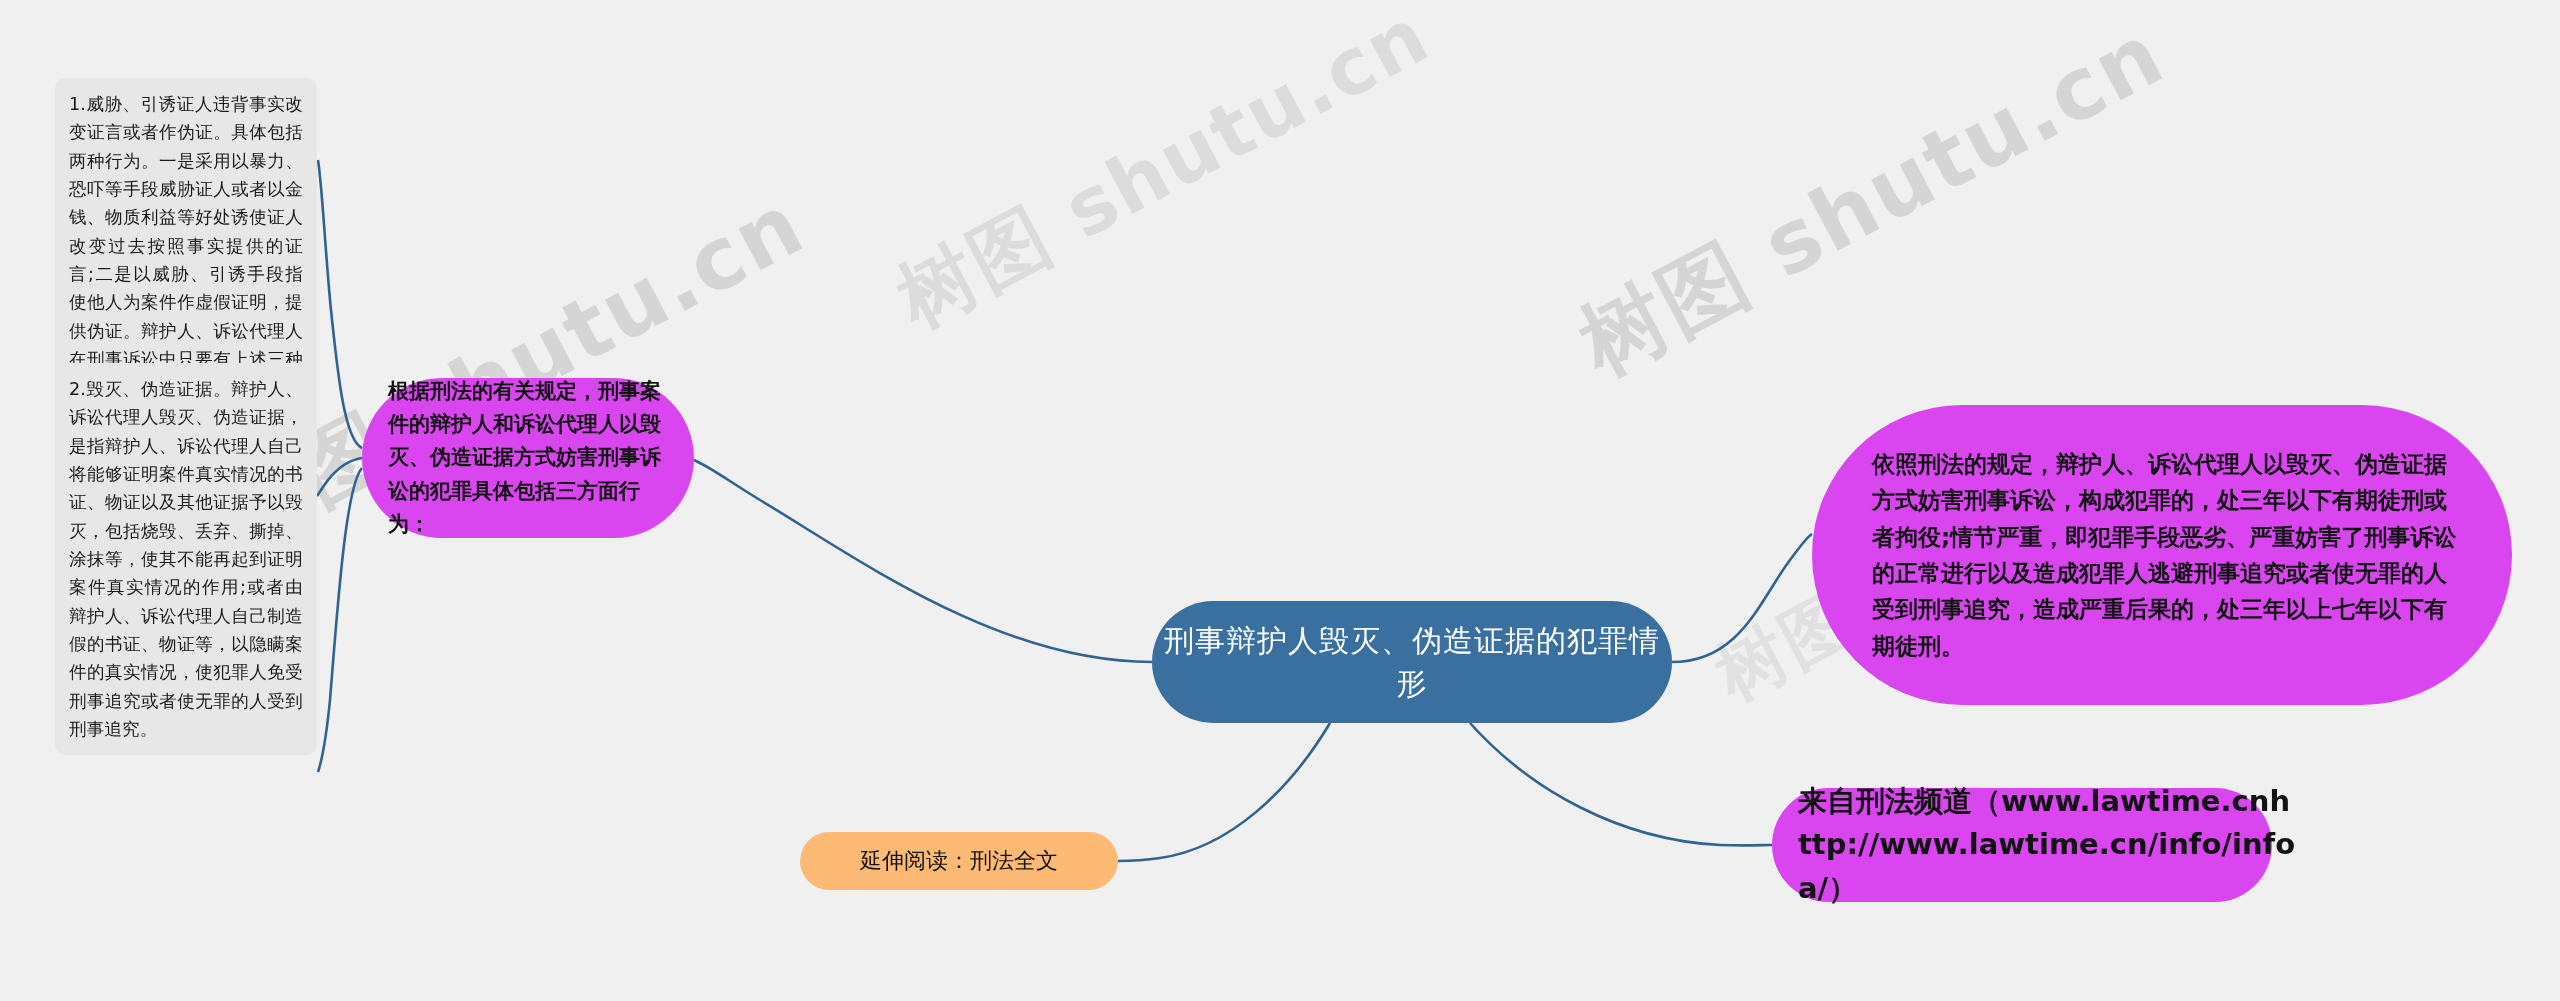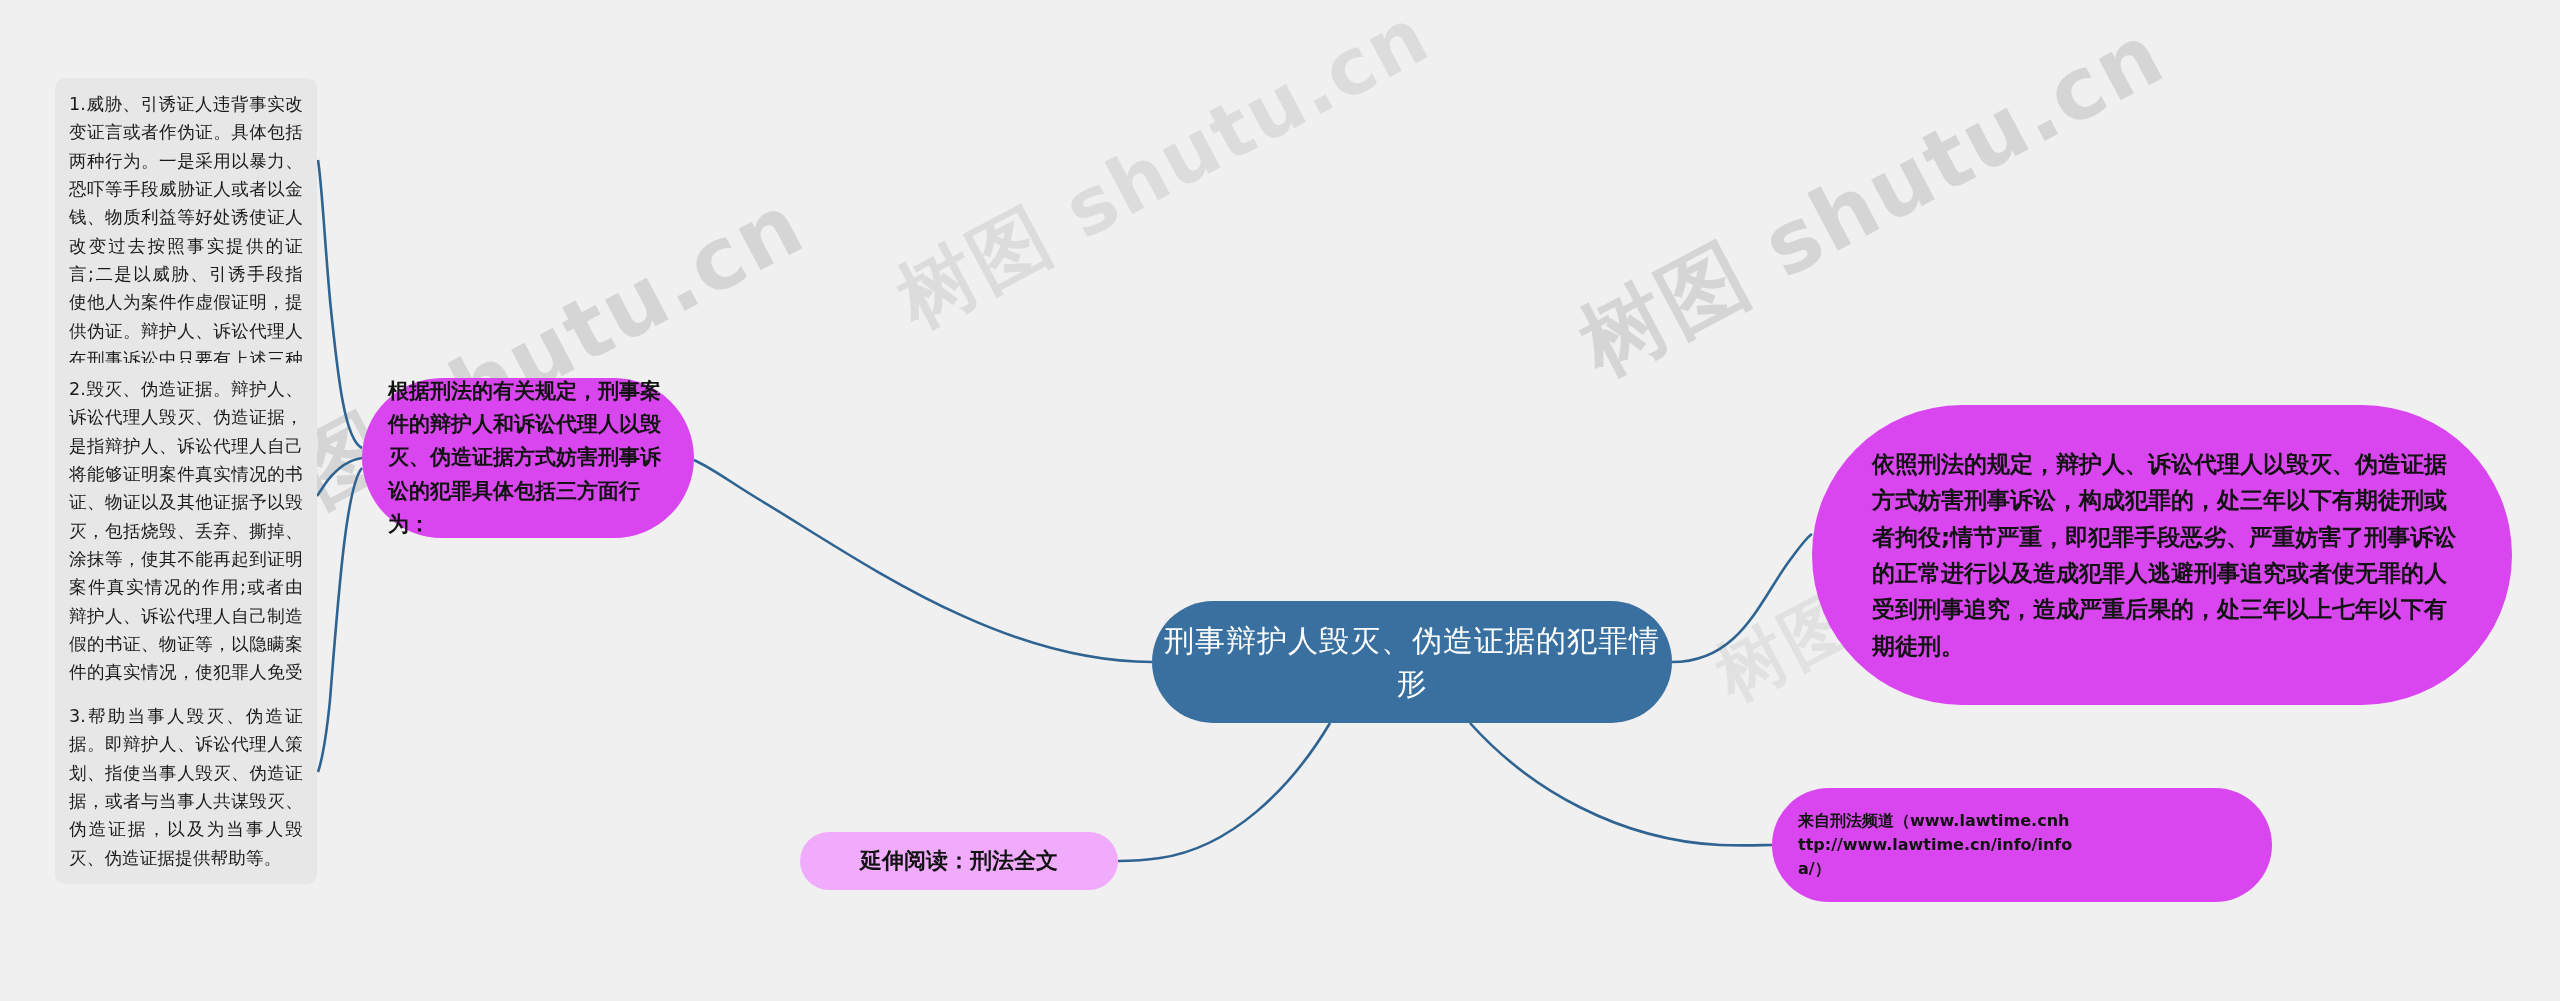--- a/index.html
+++ b/index.html
@@ -48,23 +48,22 @@
     display:flex;
     align-items:center;
     box-sizing:border-box;
   }
   .pill-purple{
     background:#d946ef;
     color:#121212;
     font-weight:bold;
   }
   .pill-purple-lite{
-    background:#f0abfc;
+    background:#fdba74;
     color:#121212;
-    font-weight:bold;
   }
   .pill-blue{
     background:#39709f;
     color:#ffffff;
     justify-content:center;
     text-align:center;
   }
 
   .n-left-purple{
     left:362px;top:378px;width:332px;height:160px;
@@ -79,21 +78,21 @@
     left:1812px;top:405px;width:700px;height:300px;
     font-size:23px;line-height:1.58;
     padding:0 52px 0 60px;
   }
   .n-extra{
     left:800px;top:832px;width:318px;height:58px;
     font-size:22px;justify-content:center;
   }
   .n-source{
     left:1772px;top:788px;width:500px;height:114px;
-    font-size:16px;line-height:1.5;
+    font-size:29px;line-height:1.5;
     padding:0 26px 0 26px;
   }
   .n-source span{display:block;}
 
   .b1{left:55px;top:78px;width:262px;}
   .b2{left:55px;top:363px;width:262px;}
   .b3{left:55px;top:690px;width:262px;}
 </style>
 </head>
 <body>
@@ -125,23 +124,20 @@
   </svg>
 
   <div class="node txtbox b1">
     <span>1.威胁、引诱证人违背事实改变证言或者作伪证。具体包括两种行为。一是采用以暴力、恐吓等手段威胁证人或者以金钱、物质利益等好处诱使证人改变过去按照事实提供的证言;二是以威胁、引诱手段指使他人为案件作虚假证明，提供伪证。辩护人、诉讼代理人在刑事诉讼中只要有上述三种行为之一的，即可构成本罪。</span>
   </div>
 
   <div class="node txtbox b2">
     <span>2.毁灭、伪造证据。辩护人、诉讼代理人毁灭、伪造证据，是指辩护人、诉讼代理人自己将能够证明案件真实情况的书证、物证以及其他证据予以毁灭，包括烧毁、丢弃、撕掉、涂抹等，使其不能再起到证明案件真实情况的作用;或者由辩护人、诉讼代理人自己制造假的书证、物证等，以隐瞒案件的真实情况，使犯罪人免受刑事追究或者使无罪的人受到刑事追究。</span>
   </div>
 
-  <div class="node txtbox b3">
-    <span>3.帮助当事人毁灭、伪造证据。即辩护人、诉讼代理人策划、指使当事人毁灭、伪造证据，或者与当事人共谋毁灭、伪造证据，以及为当事人毁灭、伪造证据提供帮助等。</span>
-  </div>
 
   <div class="node pill pill-purple n-left-purple">
     <span>根据刑法的有关规定，刑事案件的辩护人和诉讼代理人以毁灭、伪造证据方式妨害刑事诉讼的犯罪具体包括三方面行为：</span>
   </div>
 
   <div class="node pill pill-purple n-right-purple">
     <span>依照刑法的规定，辩护人、诉讼代理人以毁灭、伪造证据方式妨害刑事诉讼，构成犯罪的，处三年以下有期徒刑或者拘役;情节严重，即犯罪手段恶劣、严重妨害了刑事诉讼的正常进行以及造成犯罪人逃避刑事追究或者使无罪的人受到刑事追究，造成严重后果的，处三年以上七年以下有期徒刑。</span>
   </div>
 
   <div class="node pill pill-blue n-center-blue">

